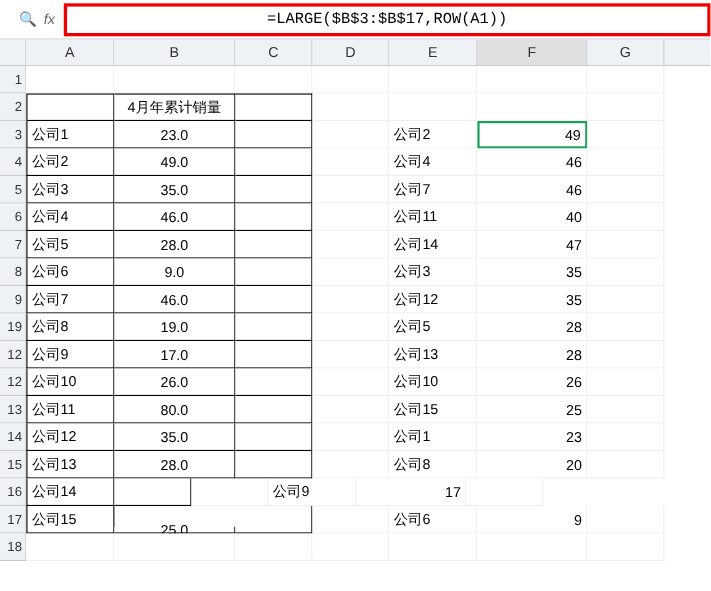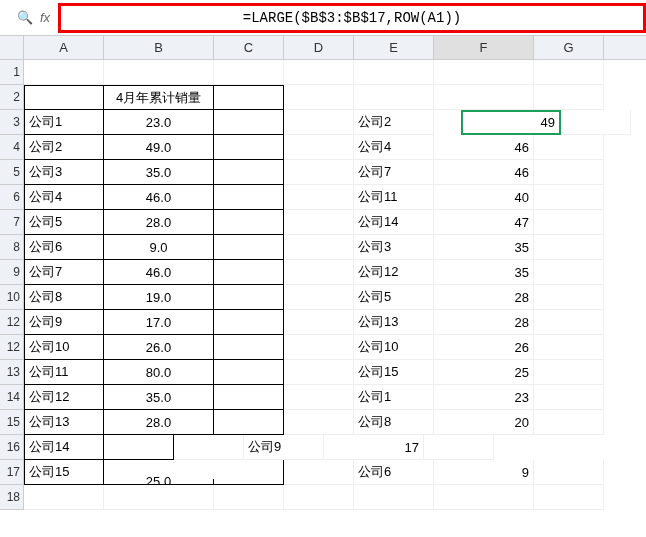--- a/index.html
+++ b/index.html
@@ -25,21 +25,21 @@
   .cell { border-right: 1px solid #eee; border-bottom: 1px solid #eee; display: flex; align-items: center; padding: 0 4px; background: #fff; }
   
   
   .tb { border-right: 1px solid #000 !important; border-bottom: 1px solid #000 !important; }
   .tb.left { border-left: 1px solid #000; }
   .tb.top { border-top: 1px solid #000; }
   
   .center { justify-content: center; }
   .right { justify-content: flex-end; }
   
-  .selected-cell { border: 2px solid #1aa05a !important; margin-left: 27px; }
+  .selected-cell { border: 2px solid #1aa05a !important; }
 </style>
 </head>
 <body>
 
 <div class="formula-bar">
   <div class="fx-icons">
     <span style="font-style:normal">🔍</span>
     <span>fx</span>
   </div>
   <div class="formula-input-wrap">
@@ -143,21 +143,21 @@
         <div class="row-h">9</div>
         <div class="cell col-A tb left" style="width: 80px;">公司7</div>
         <div class="cell col-B tb center" style="width: 110px;">46.0</div>
         <div class="cell col-C tb" style="width: 70px;"></div>
         <div class="cell col-D" style="width: 70px;"></div>
         <div class="cell col-E" style="width: 80px;">公司12</div>
         <div class="cell col-F right" style="width: 100px;">35</div>
         <div class="cell col-G" style="width: 70px;"></div>
       </div>
       <div class="row">
-        <div class="row-h">10</div>
+        <div class="row-h">19</div>
         <div class="cell col-A tb left" style="width: 80px;">公司8</div>
         <div class="cell col-B tb center" style="width: 110px;">19.0</div>
         <div class="cell col-C tb" style="width: 70px;"></div>
         <div class="cell col-D" style="width: 70px;"></div>
         <div class="cell col-E" style="width: 80px;">公司5</div>
         <div class="cell col-F right" style="width: 100px;">28</div>
         <div class="cell col-G" style="width: 70px;"></div>
       </div>
       <div class="row">
         <div class="row-h">12</div>

